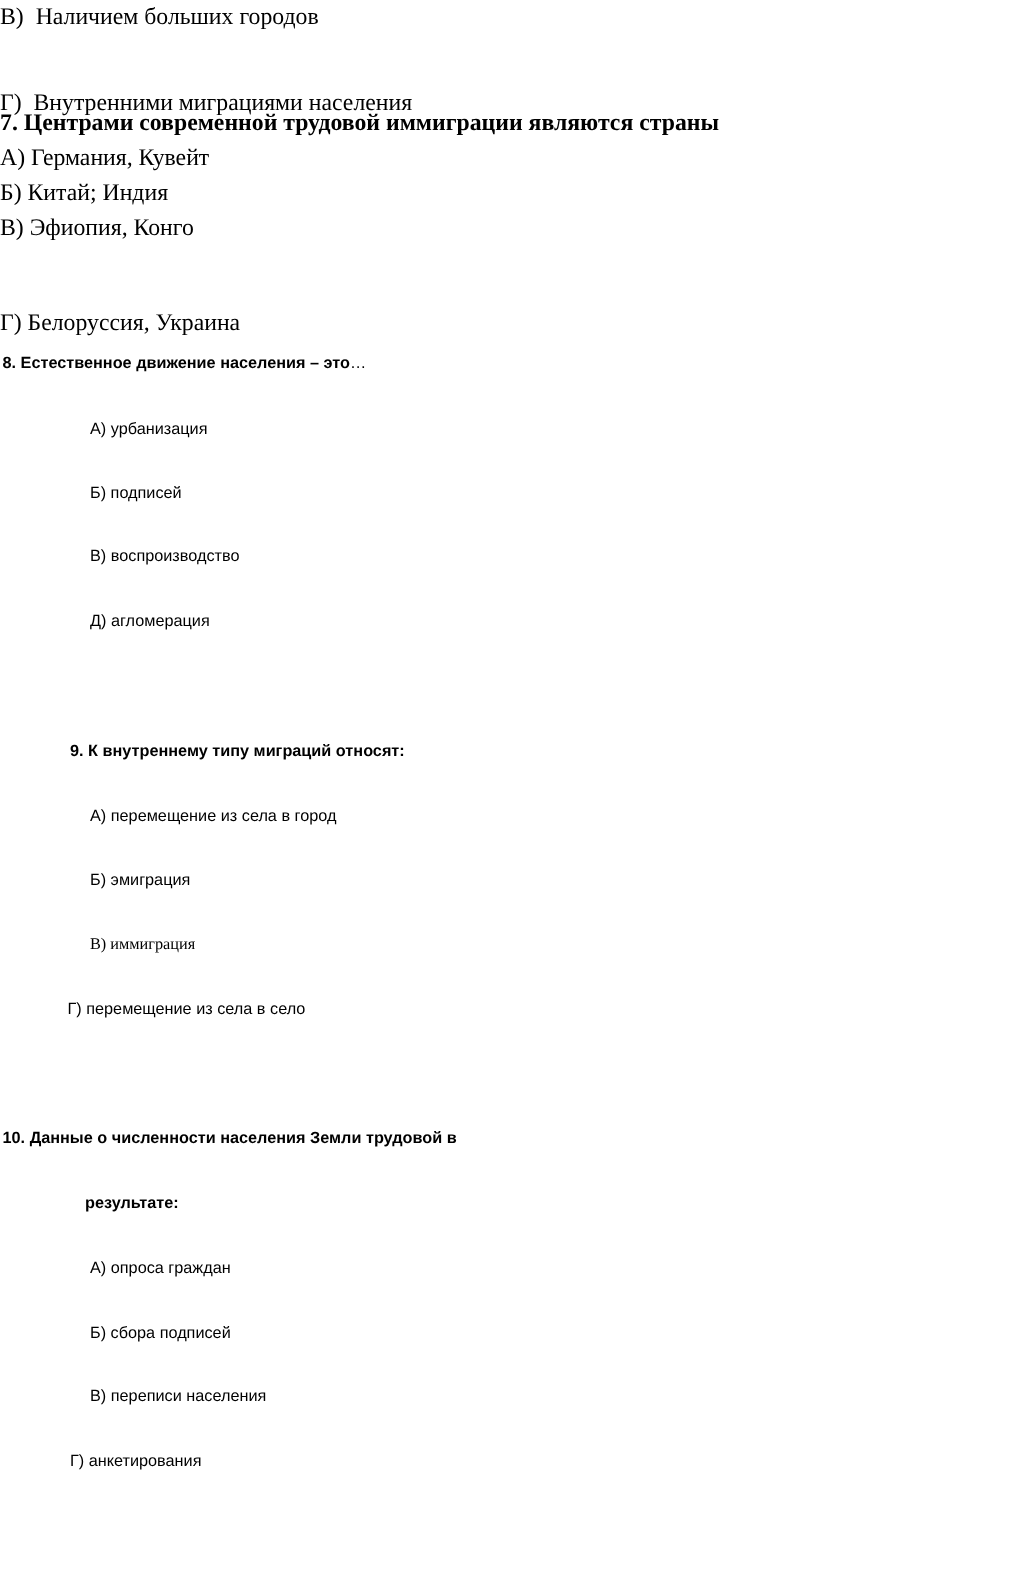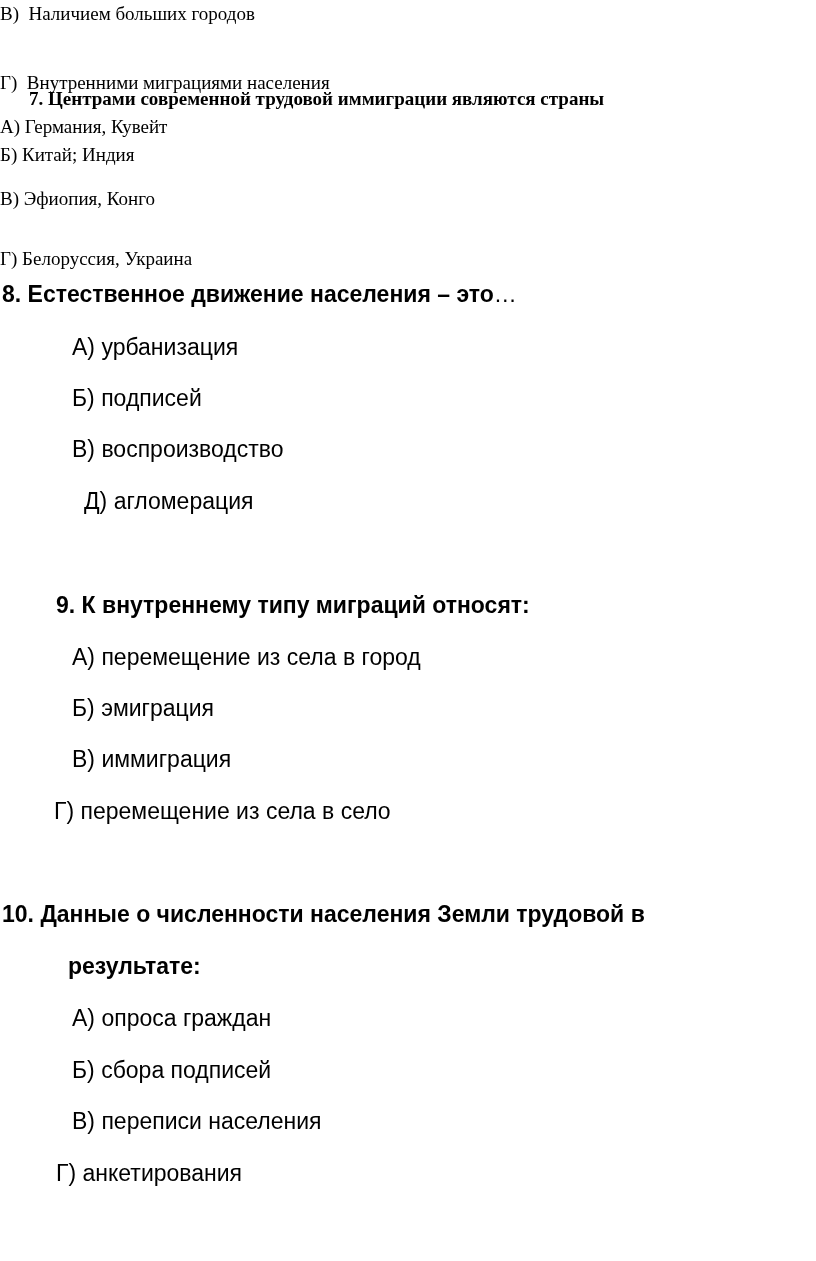--- a/index.html
+++ b/index.html
@@ -1,53 +1,53 @@
 <!DOCTYPE html>
 <html><head>
 <meta charset="utf-8">
 <style>
   html, body { margin: 0; padding: 0; background: #ffffff; }
   body { width: 816px; height: 1261px; position: relative; overflow: hidden; color: #000; }
   .serif { font-family: "Liberation Serif", "DejaVu Serif", serif; font-size: 19px; }
-  .sans { font-family: "Liberation Sans", "DejaVu Sans", sans-serif; font-size: 23px; }
+  .sans { font-family: "Liberation Sans", "DejaVu Sans", sans-serif; font-size: 13px; }
   .line { position: absolute; white-space: nowrap; line-height: 1; }
   .bold { font-weight: bold; }
 </style>
 </head>
 <body>
 
 <div class="line serif" style="left:0; top:4px;">
   <span>В)</span>&nbsp;&nbsp;<span>Наличием больших городов</span>
 </div>
 <div class="line serif" style="left:0; top:33px;margin-top:40px;">
   <span>Г)</span>&nbsp;&nbsp;<span>Внутренними миграциями населения</span>
 </div>
 
-<div class="line serif bold" style="left:0; top:89px;margin-left:29px;">
+<div class="line serif bold" style="left:0; top:89px;">
   <span>7.</span> <span>Центрами современной трудовой иммиграции являются страны</span>
 </div>
 <div class="line serif" style="left:0; top:117px;">А) Германия, Кувейт</div>
 <div class="line serif" style="left:0; top:145px;">Б) Китай; Индия</div>
-<div class="line serif" style="left:0; top:189px;">В) Эфиопия, Конго</div>
+<div class="line serif" style="left:0; top:173px;">В) Эфиопия, Конго</div>
 <div class="line serif" style="left:0; top:201px;margin-top:48px;">Г) Белоруссия, Украина</div>
 
 <div class="line sans bold" style="left:2px; top:283px;">
   <span>8.</span> <span>Естественное движение населения – это</span><span style="font-weight:normal;">…</span>
 </div>
 <div class="line sans" style="left:72px; top:336px;">А) урбанизация</div>
 <div class="line sans" style="left:72px; top:387px;">Б) подписей</div>
 <div class="line sans" style="left:72px; top:438px;">В) воспроизводство</div>
-<div class="line sans" style="left:84px; top:490px;">Д) агломерация</div>
+<div class="line sans" style="left:72px; top:490px;">Д) агломерация</div>
 
 <div class="line sans bold" style="left:8px; top:594px;margin-left:48px;">
   <span>9.</span> <span>К внутреннему типу миграций относят:</span>
 </div>
 <div class="line sans" style="left:72px; top:646px;">А) перемещение из села в город</div>
 <div class="line sans" style="left:72px; top:697px;">Б) эмиграция</div>
-<div class="line sans" style="left:72px; top:748px;">В) иммиграция</div>
+<div class="line sans" style="left:72px; top:748px;font-family:Liberation Serif, serif;">В) иммиграция</div>
 <div class="line sans" style="left:54px; top:800px;">Г) перемещение из села в село</div>
 
 <div class="line sans bold" style="left:2px; top:903px;">
   <span>10.</span> <span>Данные о численности населения Земли трудовой в</span>
 </div>
 <div class="line sans bold" style="left:68px; top:955px;">результате:</div>
 <div class="line sans" style="left:72px; top:1007px;">А) опроса граждан</div>
 <div class="line sans" style="left:72px; top:1059px;">Б) сбора подписей</div>
 <div class="line sans" style="left:72px; top:1110px;">В) переписи населения</div>
 <div class="line sans" style="left:56px; top:1162px;">Г) анкетирования</div>

